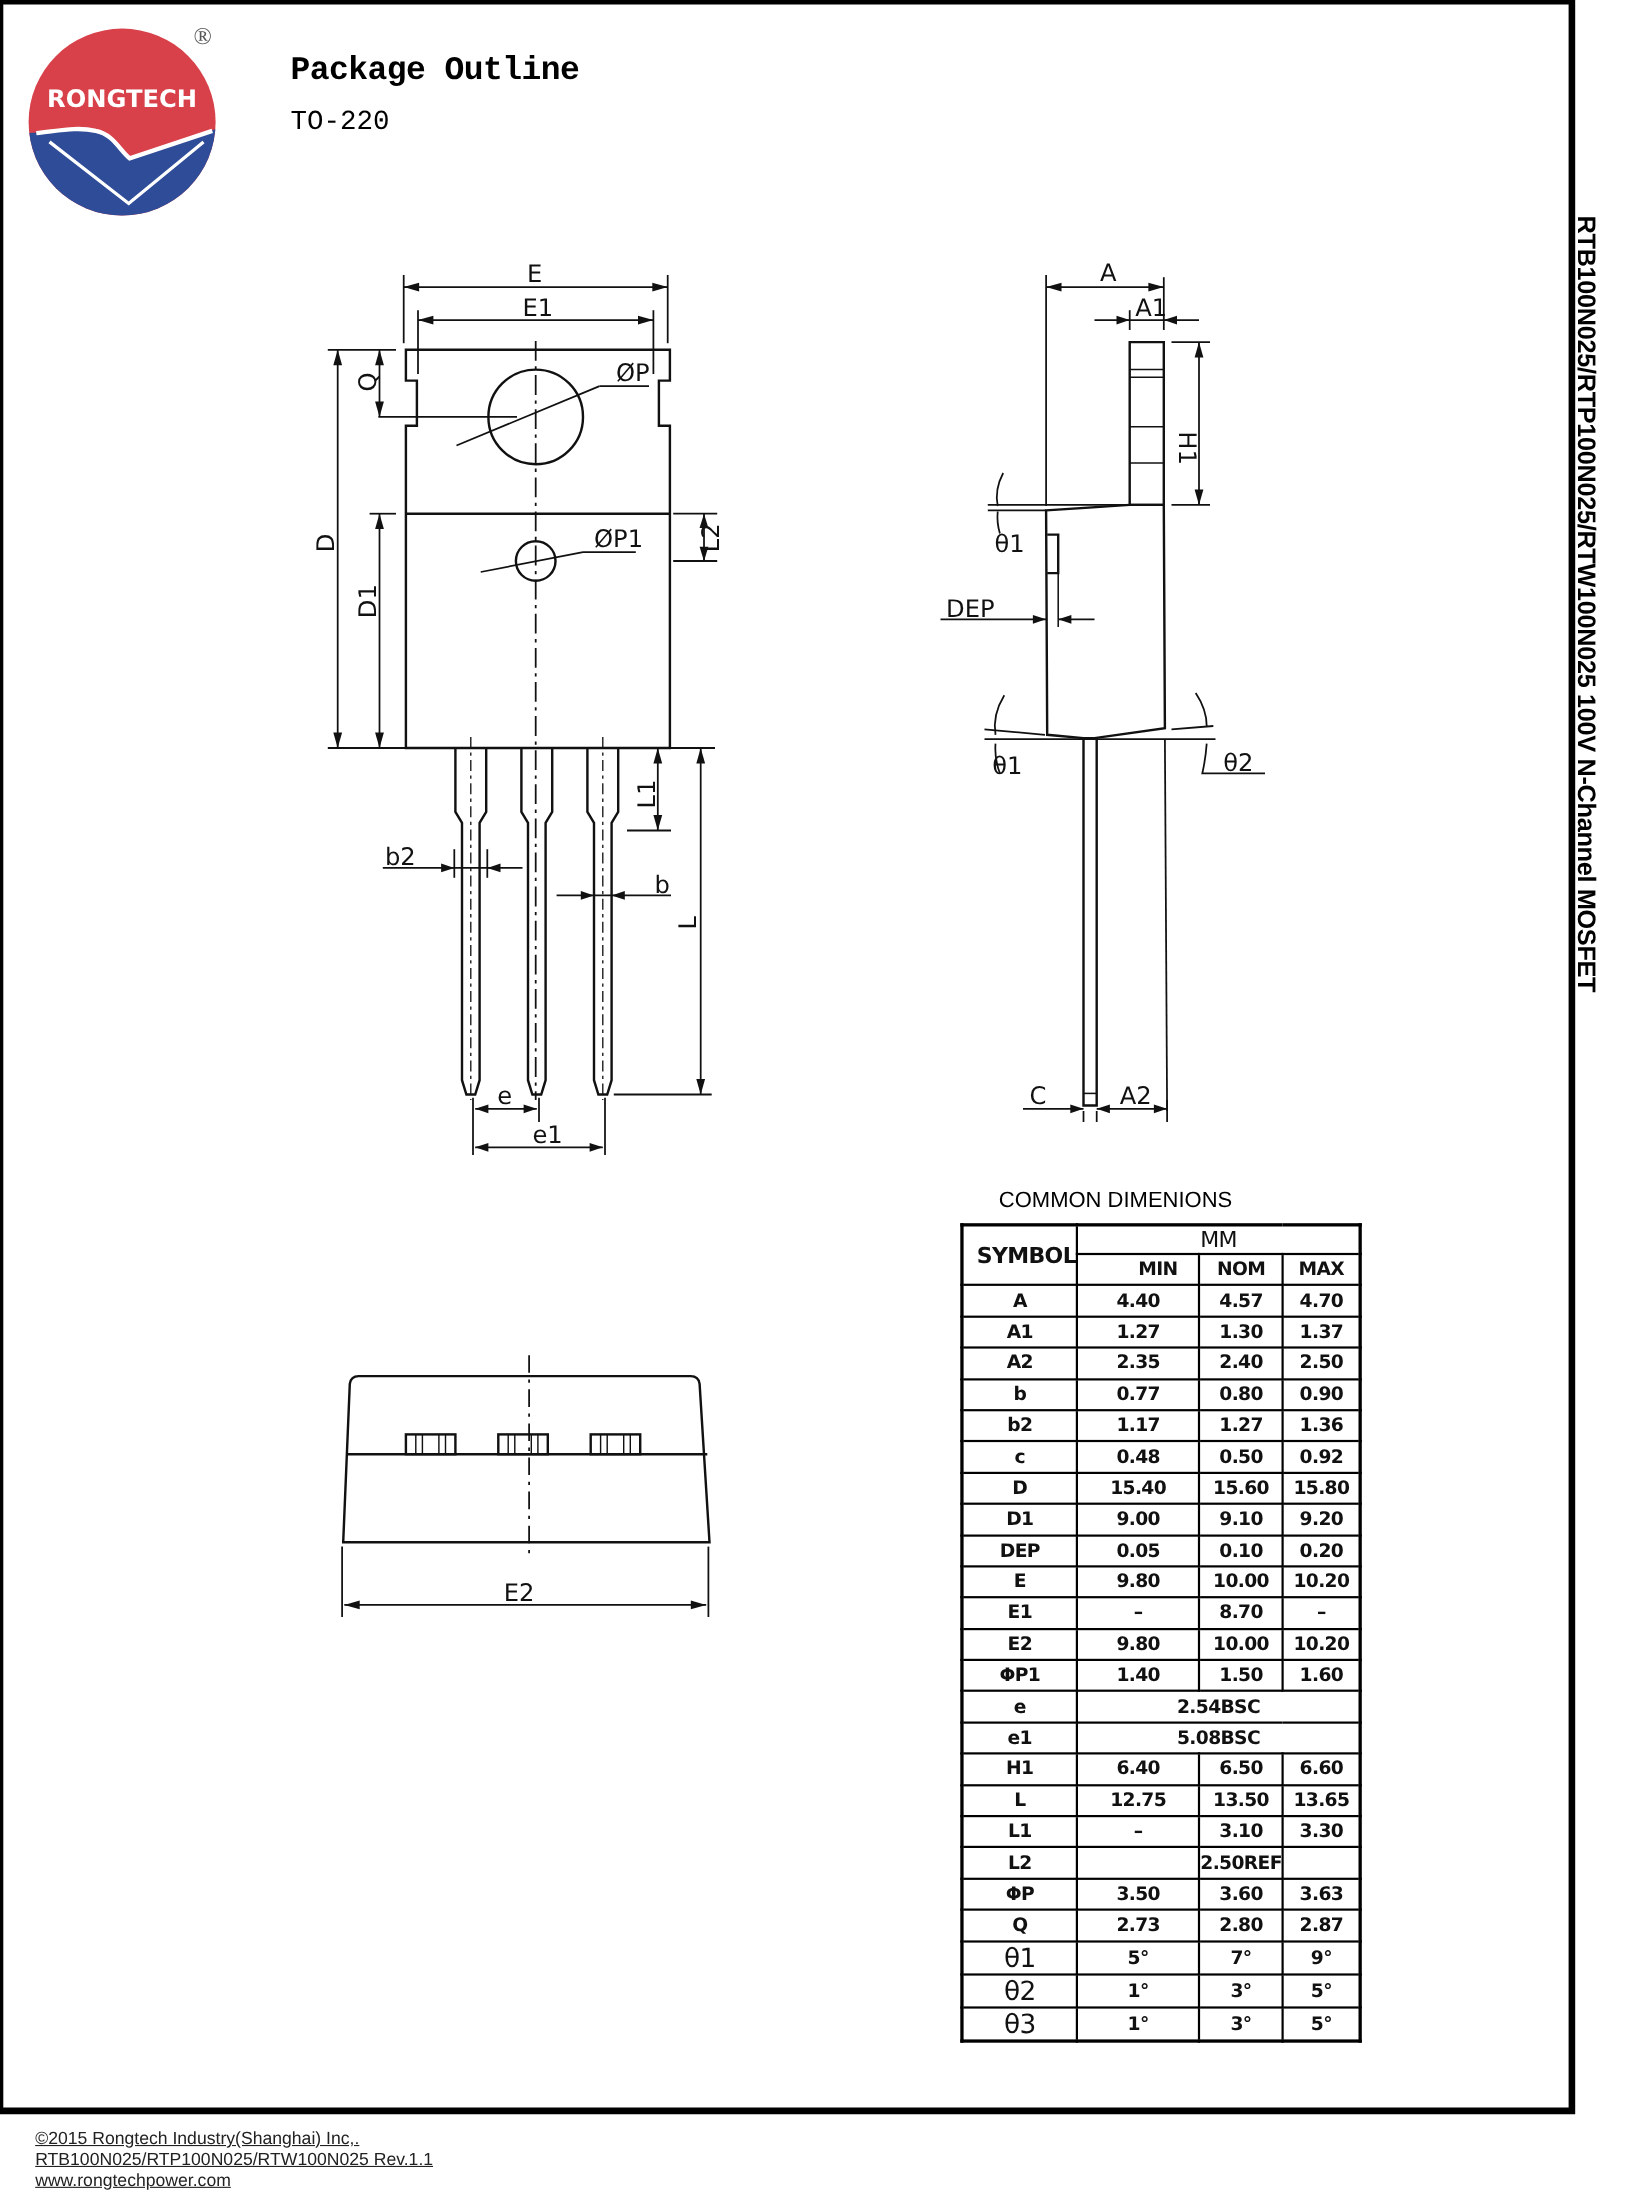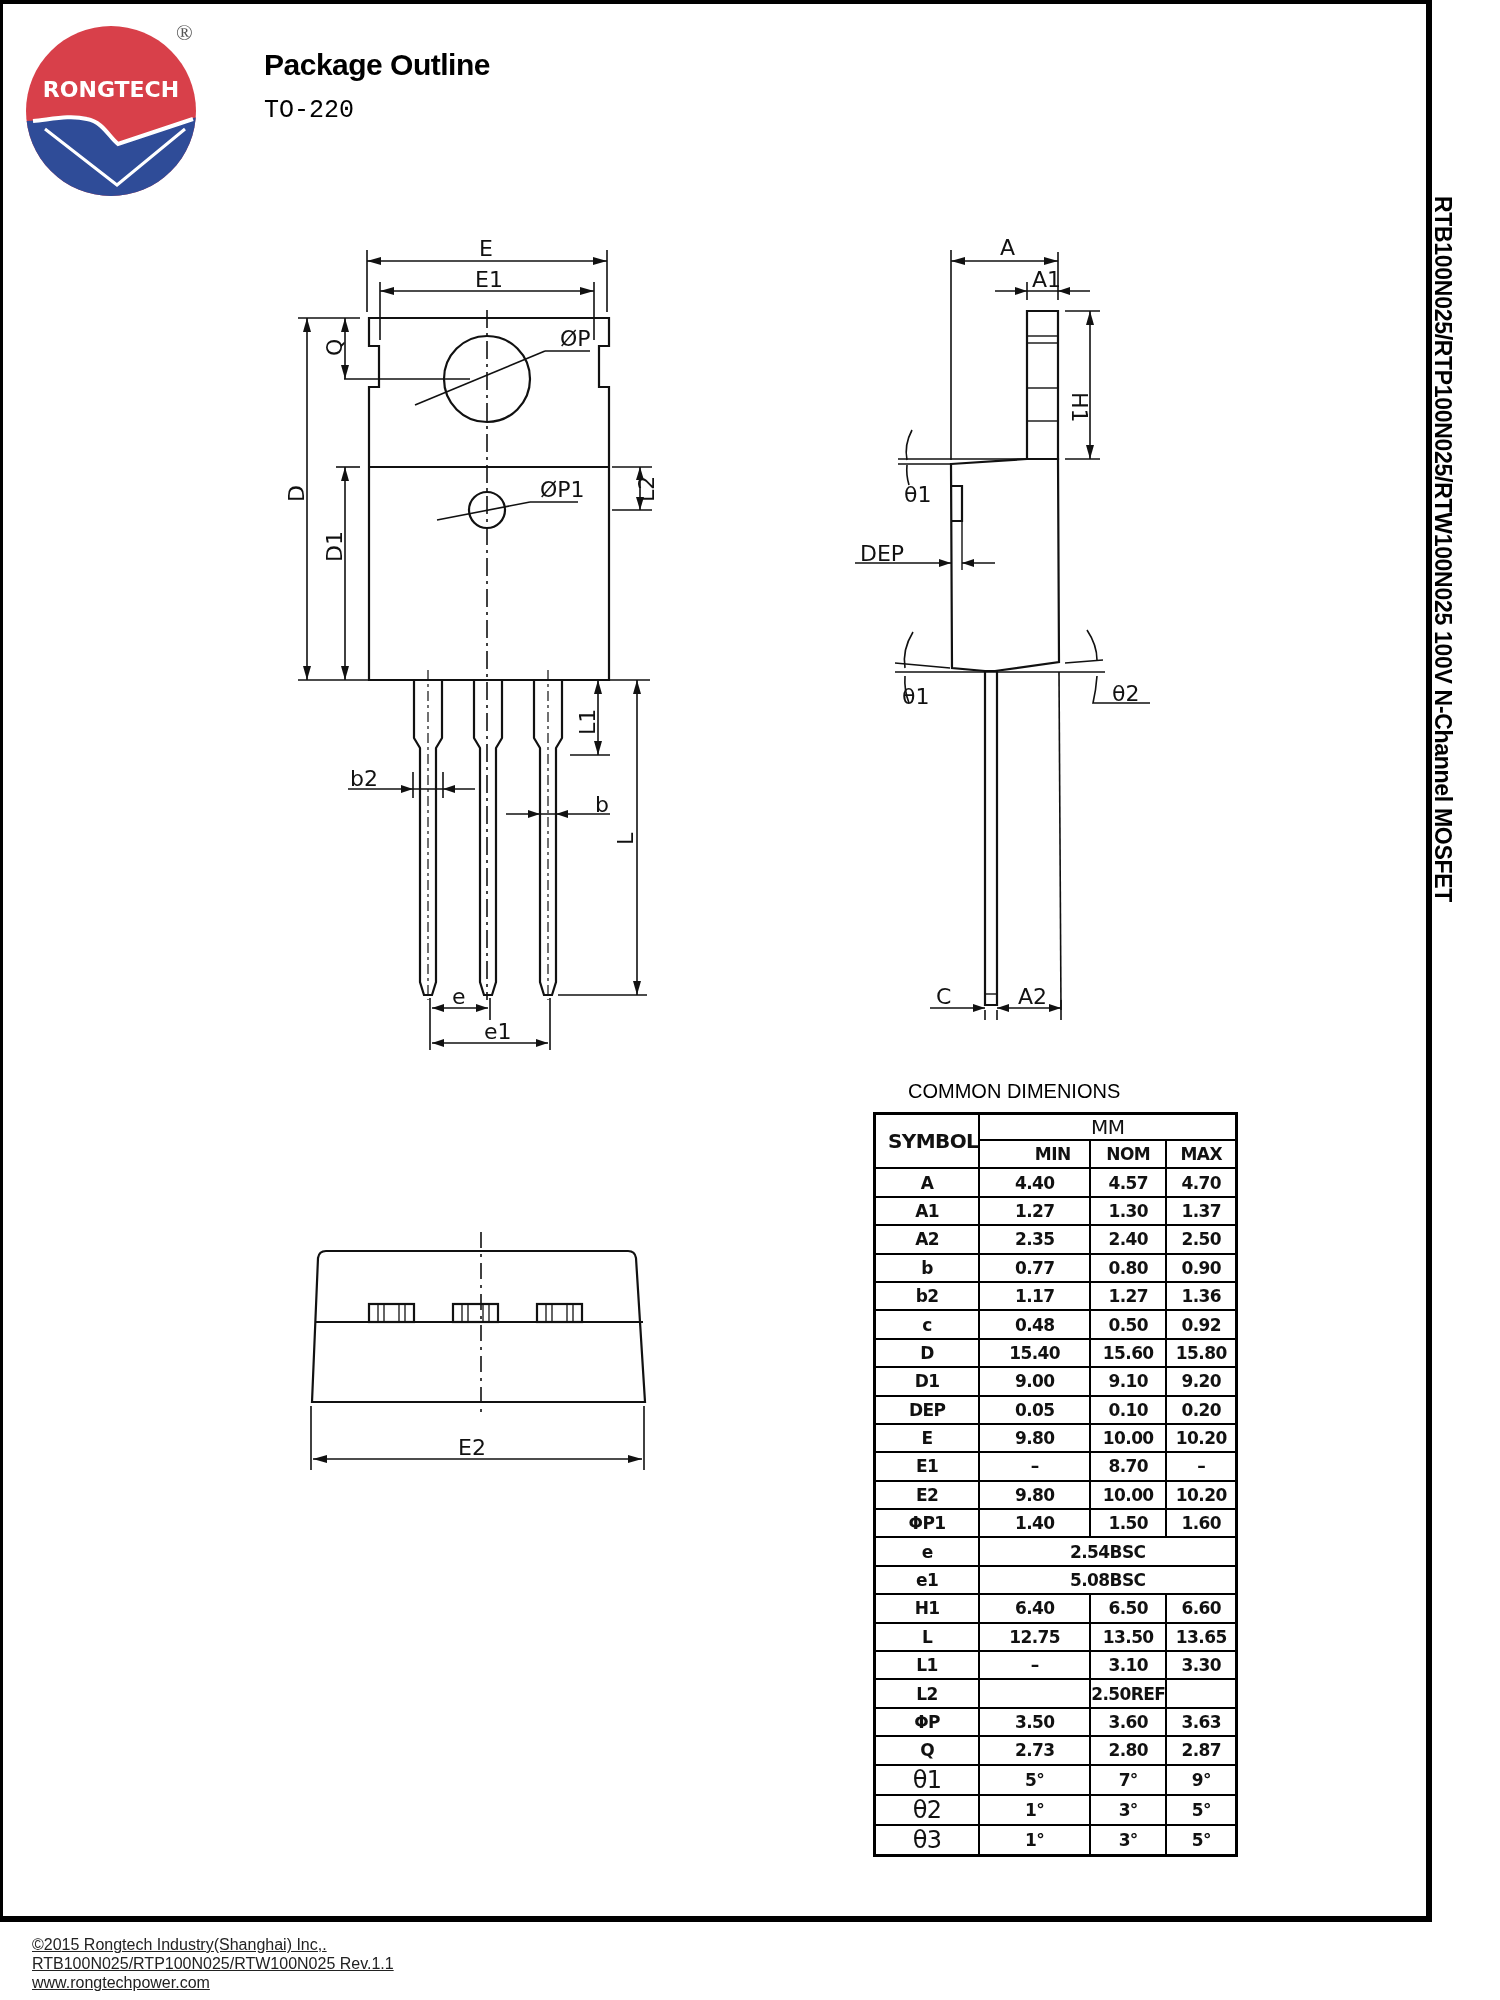--- a/index.html
+++ b/index.html
@@ -1,20 +1,20 @@
 <!DOCTYPE html>
 <html><head>
 <meta charset="utf-8">
 <style>
   html,body{margin:0;padding:0;background:#fff;}
   body{width:1500px;height:2000px;position:relative;overflow:hidden;font-family:"Liberation Sans",sans-serif;color:#111;}
   .frame{position:absolute;left:0;top:0;width:1423px;height:1912px;border-top:4px solid #000;border-left:3px solid #000;border-right:6px solid #000;border-bottom:6px solid #000;box-sizing:content-box;}
   .logo{position:absolute;left:25px;top:25px;width:172px;height:172px;}
   .reg{position:absolute;left:176px;top:20px;font-family:"Liberation Serif",serif;font-size:22px;color:#555;}
-  .title{position:absolute;left:264px;top:48px;font-family:Liberation Sans, sans-serif;font-weight:bold;font-size:30px;letter-spacing:-0.5px;color:#000;}
+  .title{position:absolute;left:264px;top:48px;font-family:Liberation Mono, monospace;font-weight:bold;font-size:30px;letter-spacing:-0.5px;color:#000;}
   .subtitle{position:absolute;left:264px;top:96px;font-family:Liberation Mono, monospace;font-size:25px;color:#000;}
   .side-title{position:absolute;left:1456px;top:196px;transform-origin:0 0;transform:rotate(90deg);white-space:nowrap;font-family:"Liberation Sans",sans-serif;font-weight:bold;font-size:23px;letter-spacing:-0.3px;color:#000;}
   svg.drawing{position:absolute;left:0;top:0;}
   .drw text{font-family:"DejaVu Sans",sans-serif;font-size:22px;fill:#111;}
   .table-title{position:absolute;left:908px;top:1080px;font-size:20px;color:#000;}
   table.dims{position:absolute;left:873px;top:1112px;border-collapse:collapse;border:3px solid #000;font-family:"DejaVu Sans",sans-serif;}
   table.dims td, table.dims th{border:2px solid #000;height:26.4px;padding:0;text-align:center;font-size:17px;font-weight:bold;color:#111;letter-spacing:-0.6px;}
   table.dims th{font-weight:bold;}
   table.dims .c0{width:73px;}
   table.dims .c1{width:73px;padding-left:36px;}

